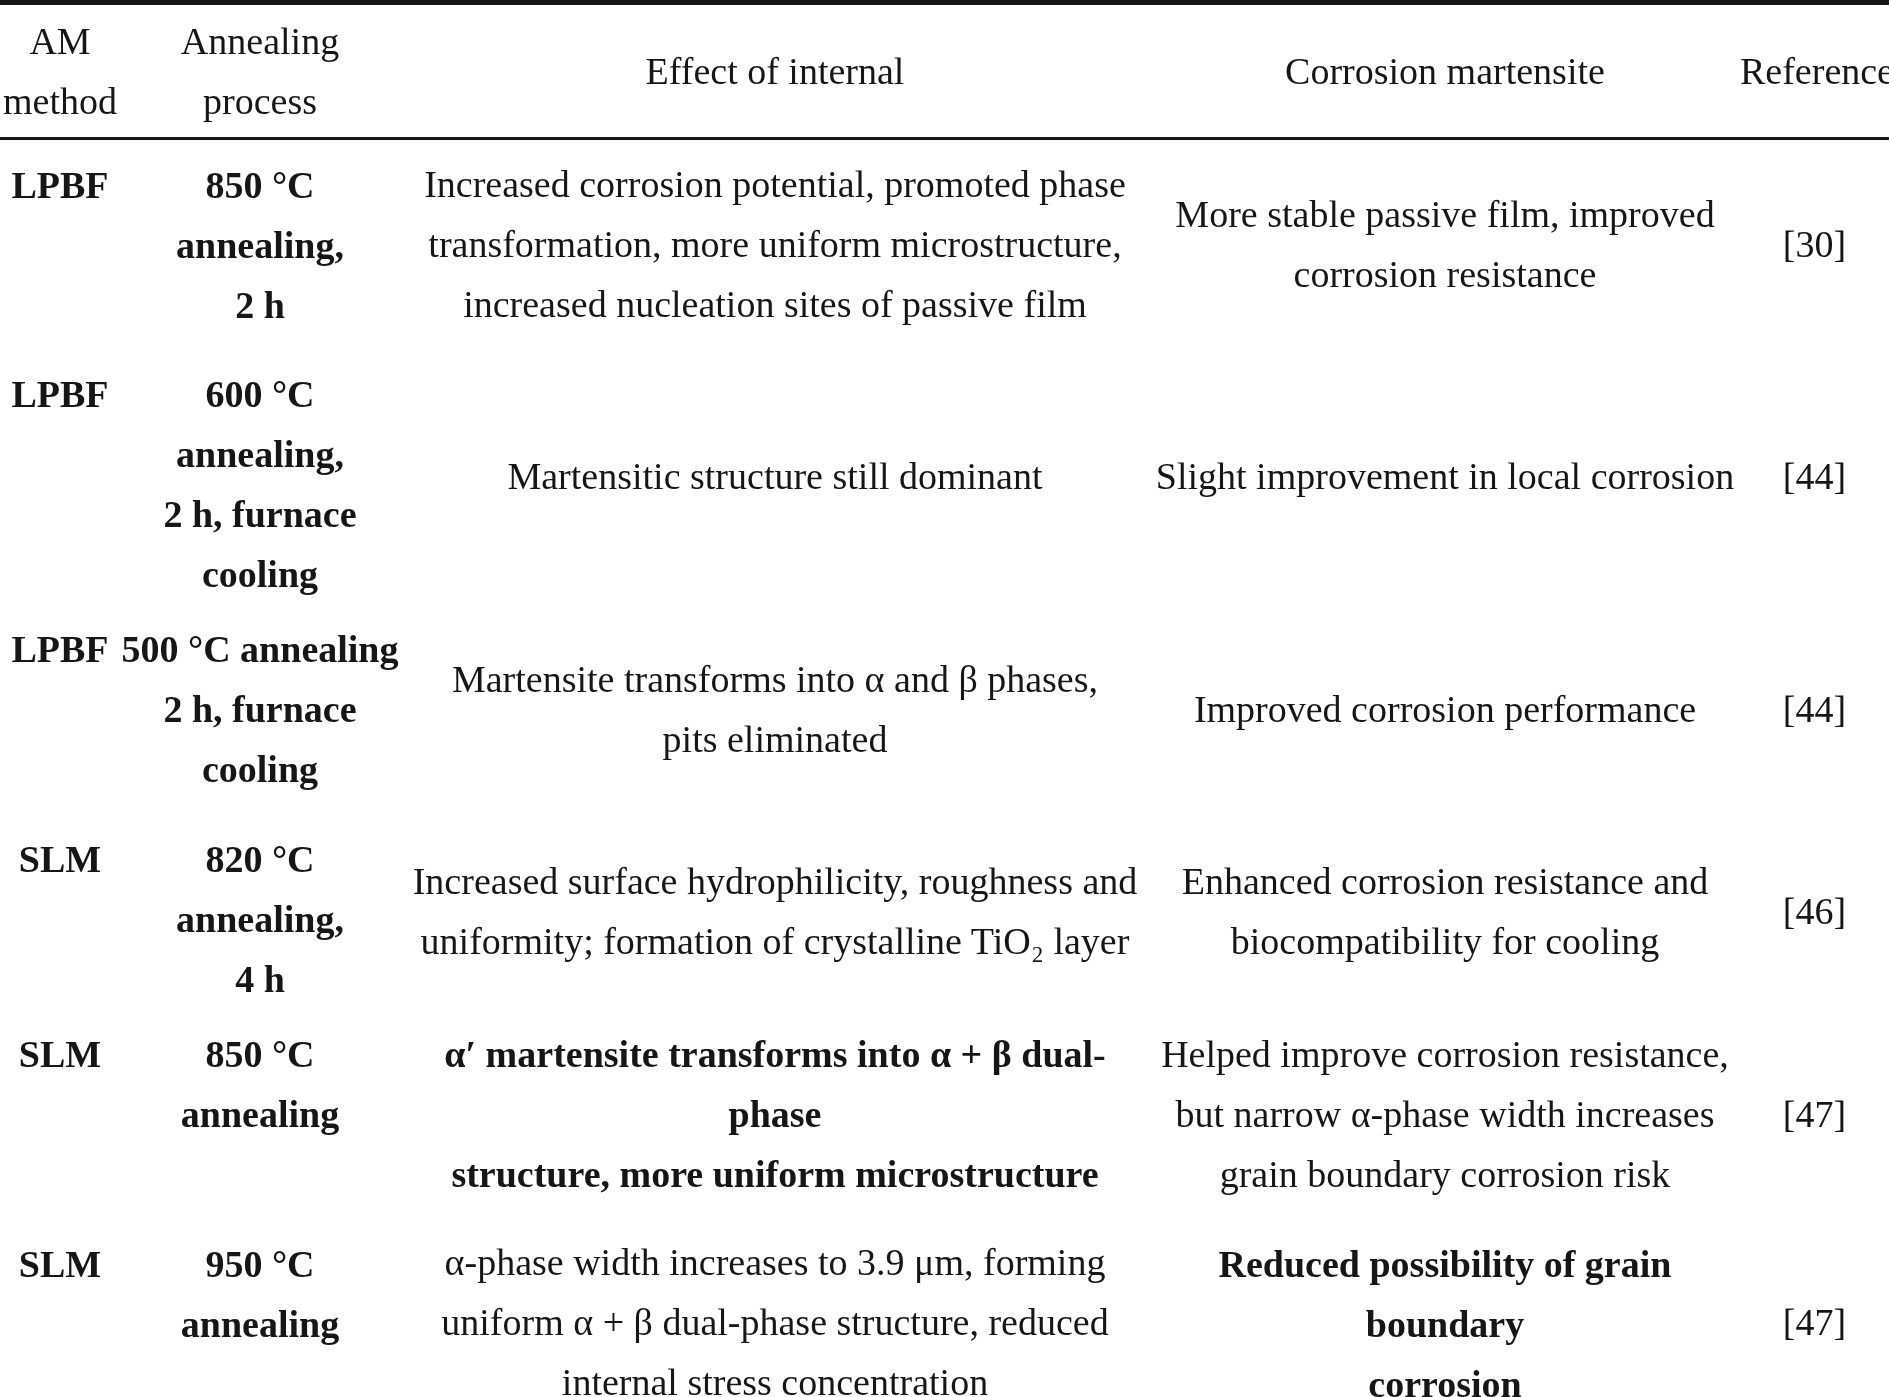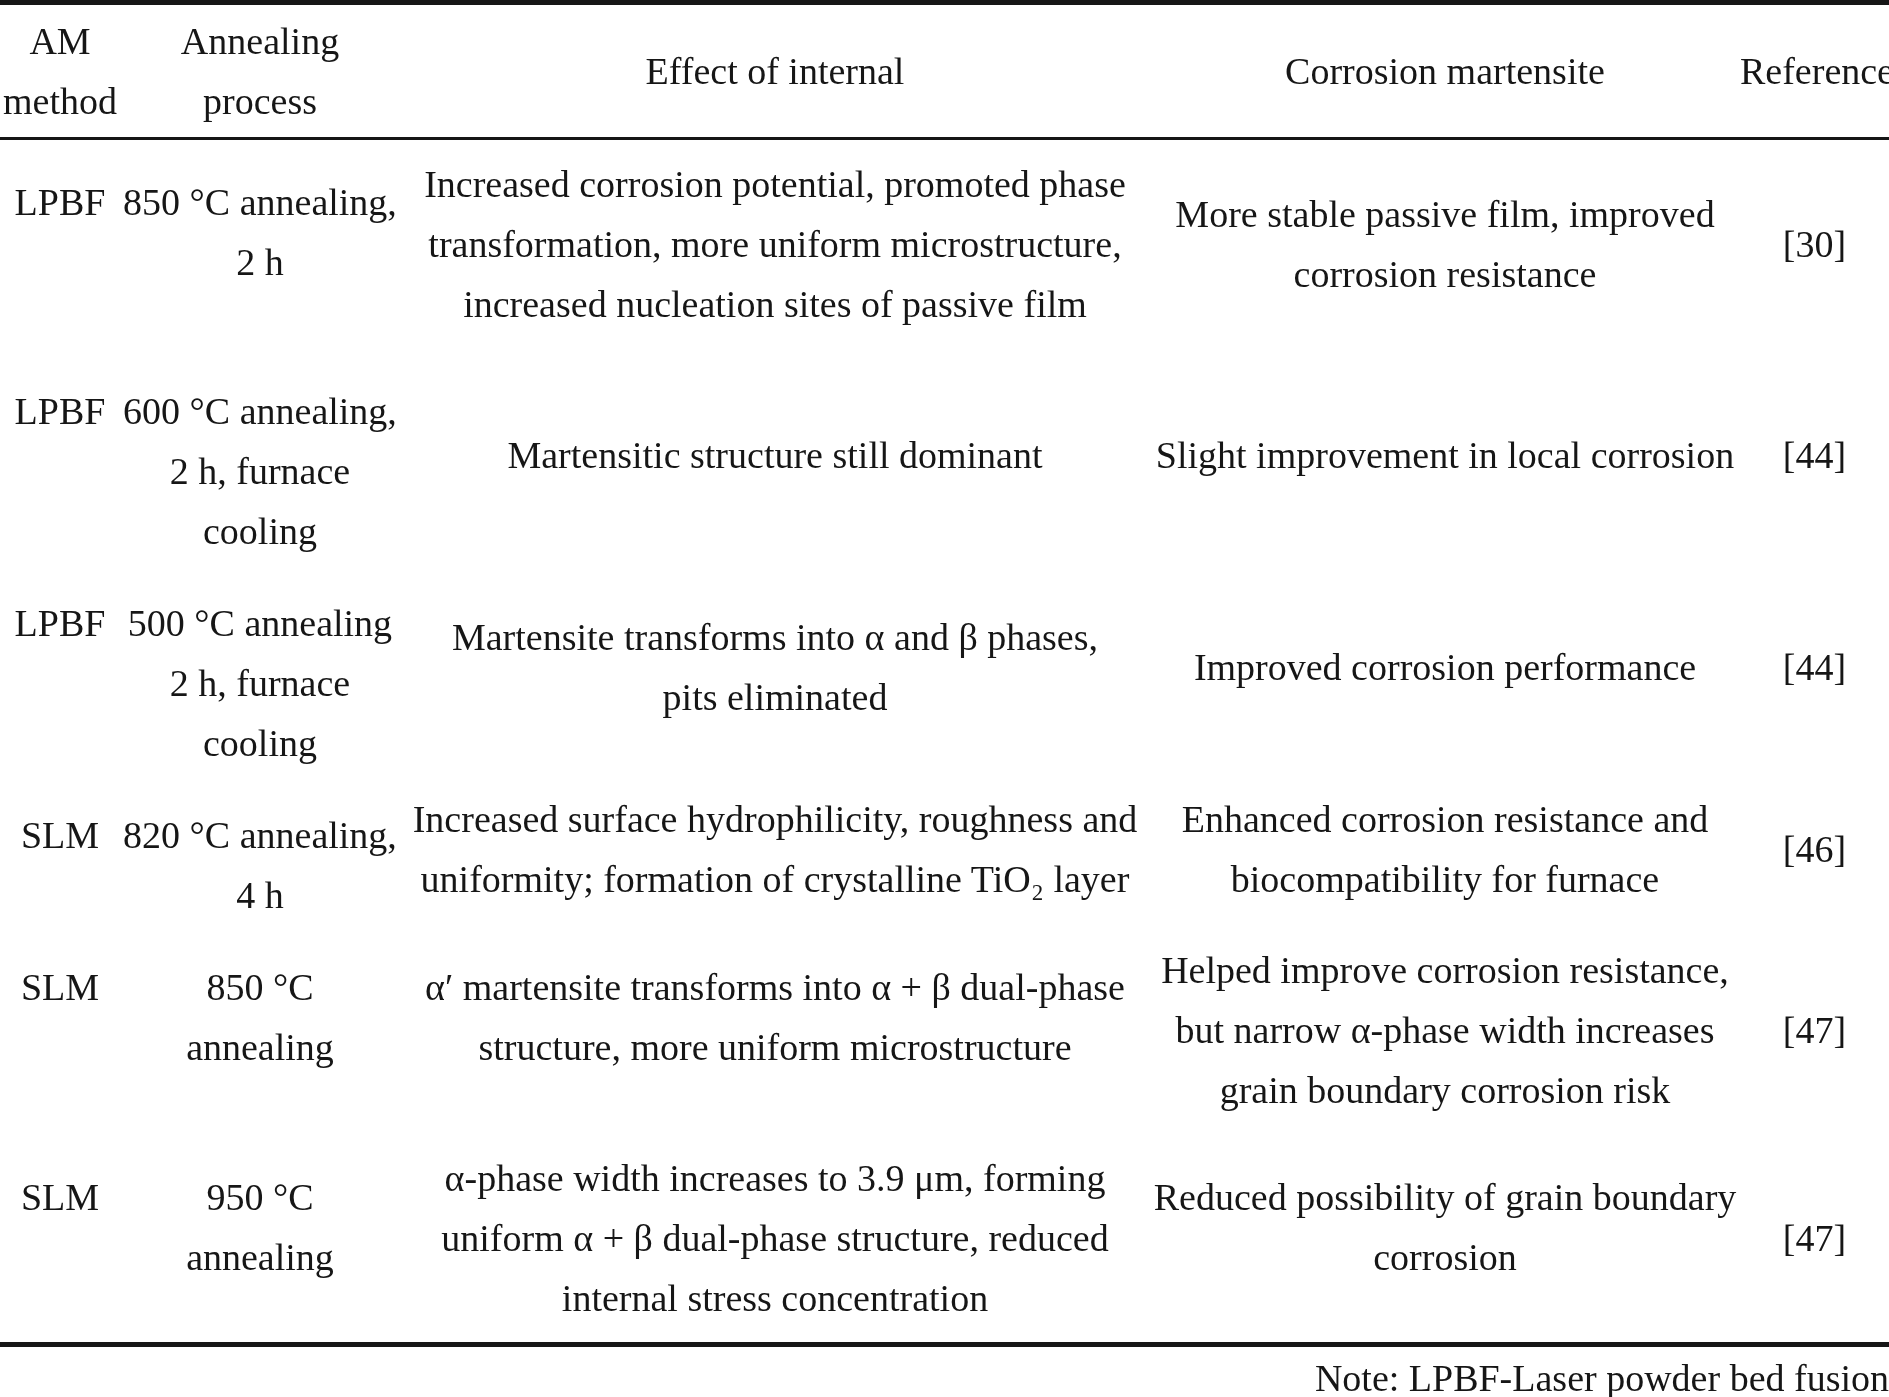--- a/index.html
+++ b/index.html
@@ -33,21 +33,22 @@
     vertical-align: middle;
     line-height: 60px;
     padding: 0;
     white-space: pre-line;
   }
   thead tr { height: 136px; }
   thead th { border-bottom: 3px solid #161616; }
   .nowrap { white-space: pre; }
   .va-top {
     vertical-align: top;
-    padding-top: 32px;
+    padding-top: 15px;
+    font-weight: bold;
   }
   tr.h3 { height: 210px; }
   tr.h2 { height: 150px; }
   .note {
     padding: 6px 0 0 8px;
     line-height: 50px;
     white-space: pre;
     text-align: right;
   }
 </style>
@@ -104,21 +105,21 @@
       <td>Improved corrosion performance</td>
       <td>[44]</td>
     </tr>
     <tr class="h2">
       <td class="va-top">SLM</td>
       <td class="va-top">820 °C annealing,
 4 h</td>
       <td>Increased surface hydrophilicity, roughness and
 uniformity; formation of crystalline TiO₂ layer</td>
       <td>Enhanced corrosion resistance and
-biocompatibility for furnace</td>
+biocompatibility for cooling</td>
       <td>[46]</td>
     </tr>
     <tr class="h3">
       <td class="va-top">SLM</td>
       <td class="va-top">850 °C
 annealing</td>
       <td class="va-top">α′ martensite transforms into α + β dual-phase
 structure, more uniform microstructure</td>
       <td>Helped improve corrosion resistance,
 but narrow α-phase width increases

